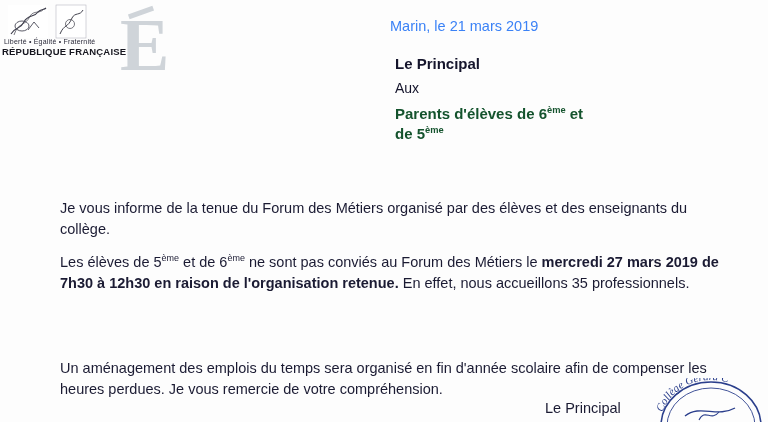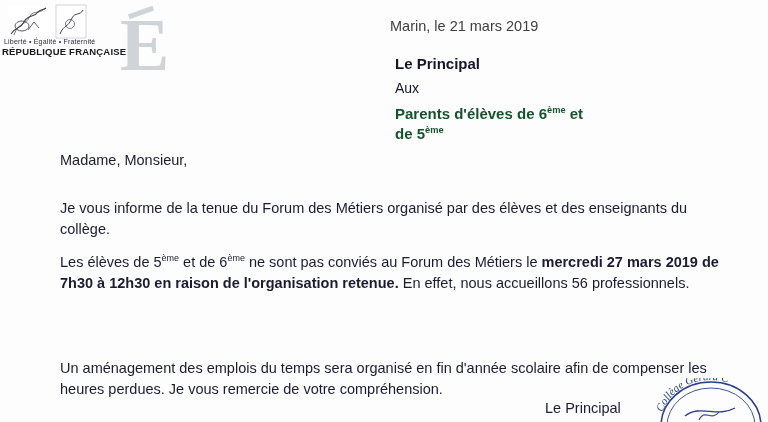--- a/index.html
+++ b/index.html
@@ -92,21 +92,21 @@
     background: #cfd4d9;
     transform: rotate(-20deg);
   }
 
   
   .date-line {
     position: absolute;
     left: 390px;
     top: 18px;
     font-size: 14.5px;
-    color: #404040;
+    color: #3b82f6;
     white-space: nowrap;
   }
   .addressee {
     position: absolute;
     left: 395px;
     top: 55px;
     width: 330px;
   }
   .addressee .l1 {
     font-size: 15px;
@@ -204,26 +204,25 @@
 
   <div class="addressee">
     <div class="l1">Le Principal</div>
     <div class="l2">Aux</div>
     <div class="l3">
       <span>Parents d'élèves de 6</span><sup class="exp">ème</sup><span> et</span><br>
       <span>de 5</span><sup class="exp">ème</sup>
     </div>
   </div>
 
-  <div class="salutation">Madame, Monsieur,</div>
 
   <div class="para p1">Je vous informe  de la tenue du Forum des Métiers organisé par des élèves et des enseignants du collège.</div>
 
   <div class="para p2">
-    <span class="underline-seg"><span>Les élèves de 5</span><sup class="exp">ème</sup><span> et de 6</span><sup class="exp">ème</sup><span>  </span></span><span>ne sont pas conviés au Forum des Métiers le </span><span class="bold">mercredi 27 mars 2019 de 7h30 à 12h30 en raison de l'organisation retenue.</span><span> En effet, nous accueillons 56 professionnels.</span>
+    <span class="underline-seg"><span>Les élèves de 5</span><sup class="exp">ème</sup><span> et de 6</span><sup class="exp">ème</sup><span>  </span></span><span>ne sont pas conviés au Forum des Métiers le </span><span class="bold">mercredi 27 mars 2019 de 7h30 à 12h30 en raison de l'organisation retenue.</span><span> En effet, nous accueillons 35 professionnels.</span>
   </div>
 
 
   <div class="para p4">Un aménagement des emplois du temps sera organisé en fin d'année scolaire afin de compenser les heures perdues. Je vous remercie de votre compréhension.</div>
 
   <div class="signature-label">Le Principal</div>
 
   <div class="stamp">
     <svg width="112" height="44" viewBox="0 0 112 44">
       <defs>

